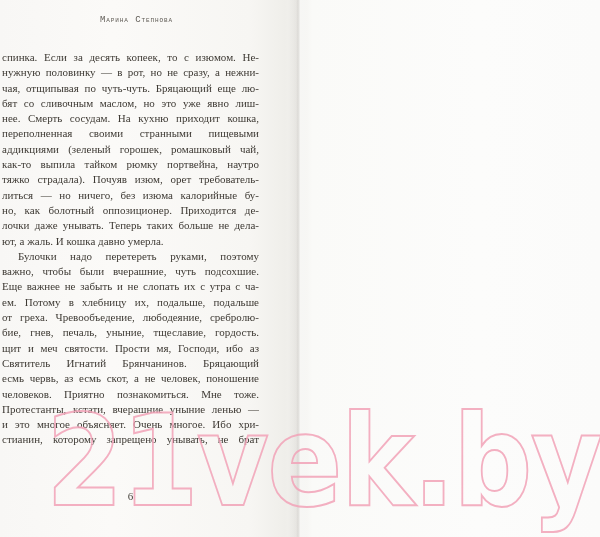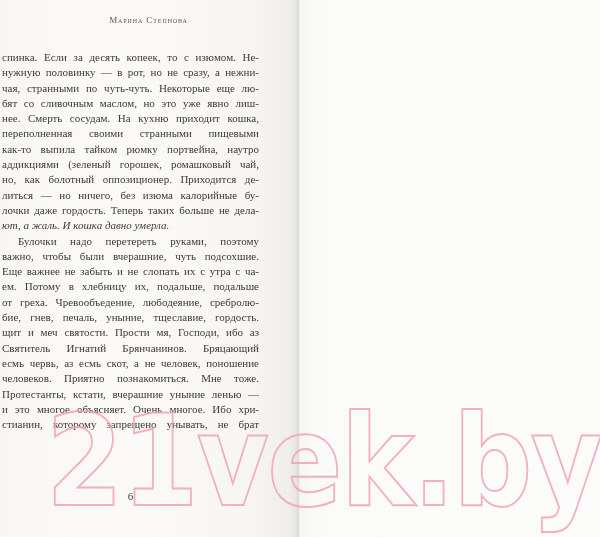--- a/index.html
+++ b/index.html
@@ -19,28 +19,28 @@
   }
   .spine {
     position:absolute; top:0; bottom:0; left:288px; width:20px; z-index:2;
     background:linear-gradient(90deg,rgba(80,70,60,0) 0%,rgba(80,70,60,0.07) 40%,rgba(80,70,60,0.13) 50%,rgba(255,255,255,0.35) 62%,rgba(80,70,60,0) 100%);
   }
   .running-head {
     position:absolute; top:15px; height:12px;
     font-size:9px; letter-spacing:0.9px; color:#5e5a54;
     font-variant:small-caps;
   }
-  .rh-left { left:20px; width:257px; text-align:center; }
+  .rh-left { left:8px; width:257px; text-align:center;font-family:Liberation Mono, monospace; }
   .body-col {
     position:absolute; top:50px;
     font-size:11px; line-height:15.3px; color:#3e3a34;
   }
   #left-body  { left:2px;   width:257px; }
   .line { height:15.3px; overflow:hidden; text-align:justify; text-align-last:justify; }
-  .line.end    { text-align-last:left;font-style:italic; }
+  .line.end    { text-align-last:left; }
   .line.indent { text-indent:16px; }
   .page-num {
     position:absolute; top:490px; font-size:11px; color:#46423c; text-align:center; z-index:1;
   }
   .pn-left  { left:2px;   width:257px; }
   .watermark {
     position:absolute; left:46px; top:399px; z-index:5;
     font-family:"DejaVu Sans","Liberation Sans",sans-serif;
     font-weight:bold; font-size:126px; line-height:1; white-space:nowrap;
     color:transparent; letter-spacing:-2px;
@@ -51,29 +51,30 @@
 </head>
 <body>
 
 <div class="stage">
 
   <div class="page left">
     <div class="running-head rh-left">Марина Степнова</div>
     <div class="body-col" id="left-body">
         <div class="line">спинка. Если за десять копеек, то с изюмом. Не-</div>
         <div class="line">нужную половинку — в рот, но не сразу, а нежни-</div>
-        <div class="line">чая, странными по чуть-чуть. Некоторые еще лю-</div>
+        <div class="line">чая, отщипывая по чуть-чуть. Бряцающий еще лю-</div>
         <div class="line">бят со сливочным маслом, но это уже явно лиш-</div>
         <div class="line">нее. Смерть сосудам. На кухню приходит кошка,</div>
         <div class="line">переполненная своими странными пищевыми</div>
+        <div class="line">аддикциями (зеленый горошек, ромашковый чай,</div>
         <div class="line">как-то выпила тайком рюмку портвейна, наутро</div>
-        <div class="line">аддикциями (зеленый горошек, ромашковый чай,</div>
+        <div class="line">тяжко страдала). Почуяв изюм, орет требователь-</div>
+        <div class="line">литься — но ничего, без изюма калорийные бу-</div>
         <div class="line">но, как болотный оппозиционер. Приходится де-</div>
-        <div class="line">литься — но ничего, без изюма калорийные бу-</div>
-        <div class="line">лочки даже гордость. Теперь таких больше не дела-</div>
+        <div class="line">лочки даже унывать. Теперь таких больше не дела-</div>
         <div class="line end">ют, а жаль. И кошка давно умерла.</div>
         <div class="line indent">Булочки надо перетереть руками, поэтому</div>
         <div class="line">важно, чтобы были вчерашние, чуть подсохшие.</div>
         <div class="line">Еще важнее не забыть и не слопать их с утра с ча-</div>
         <div class="line">ем. Потому в хлебницу их, подальше, подальше</div>
         <div class="line">от греха. Чревообъедение, любодеяние, сребролю-</div>
         <div class="line">бие, гнев, печаль, уныние, тщеславие, гордость.</div>
         <div class="line">щит и меч святости. Прости мя, Господи, ибо аз</div>
         <div class="line">Святитель Игнатий Брянчанинов. Бряцающий</div>
         <div class="line">есмь червь, аз есмь скот, а не человек, поношение</div>

